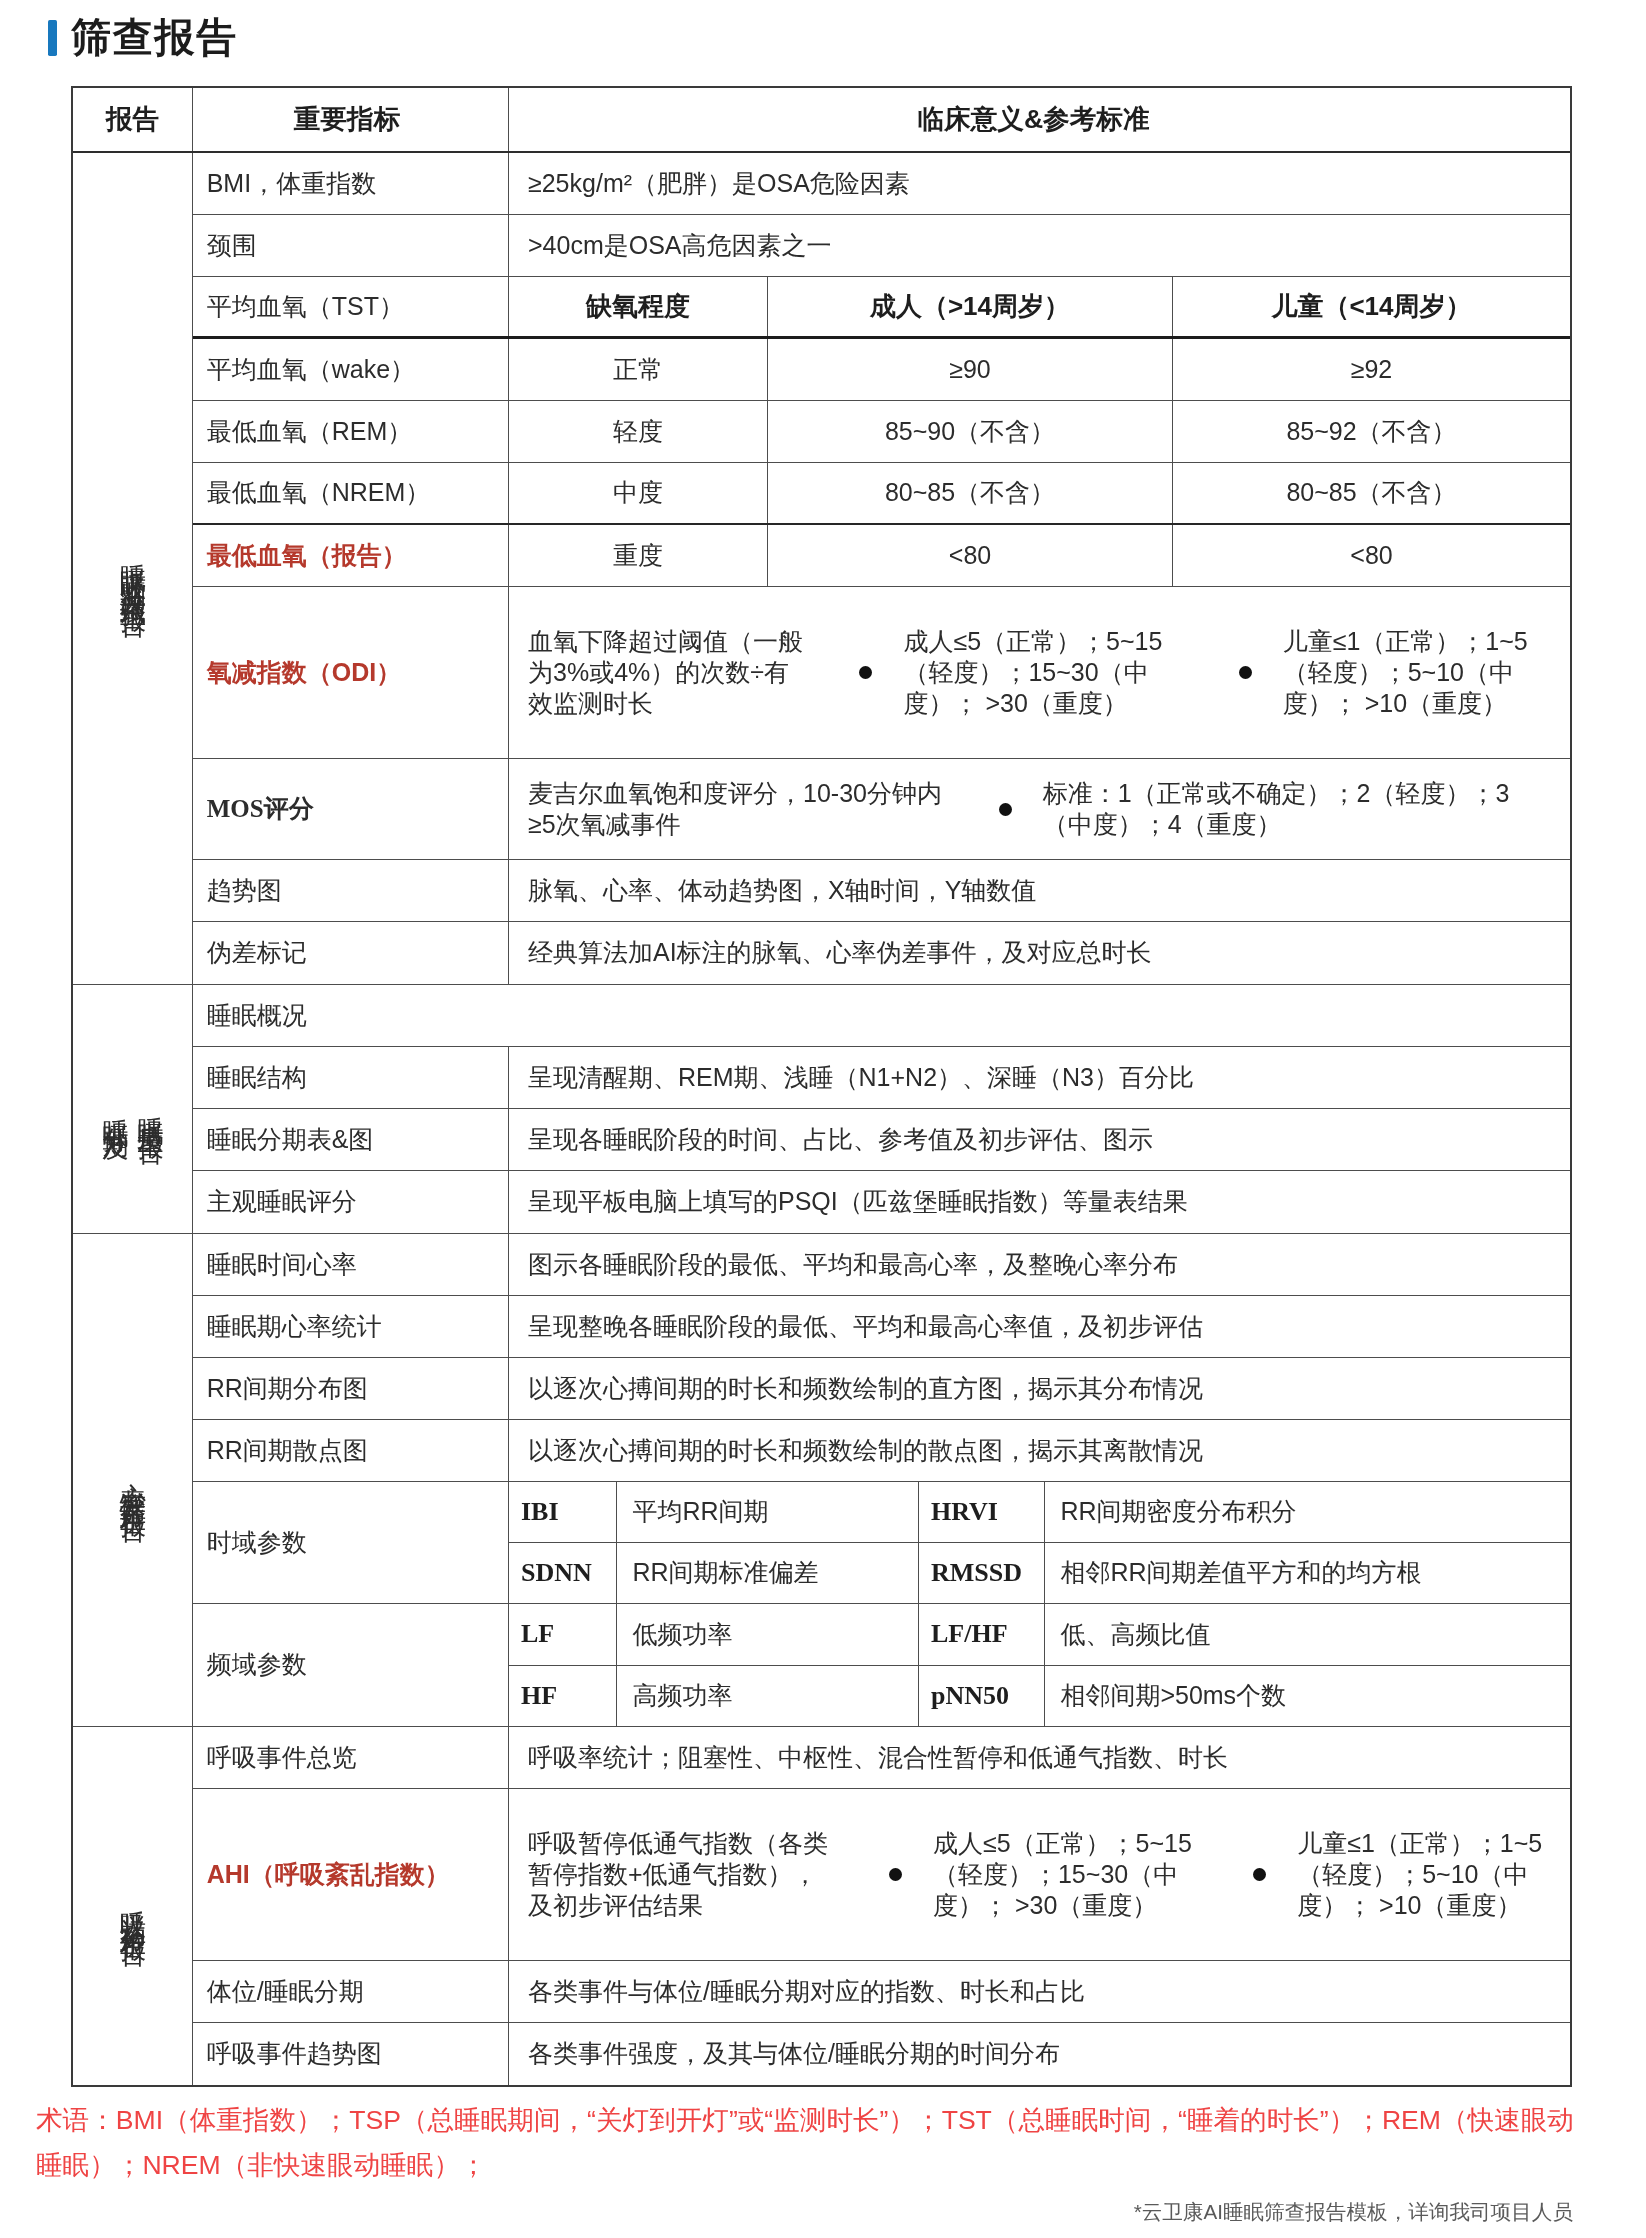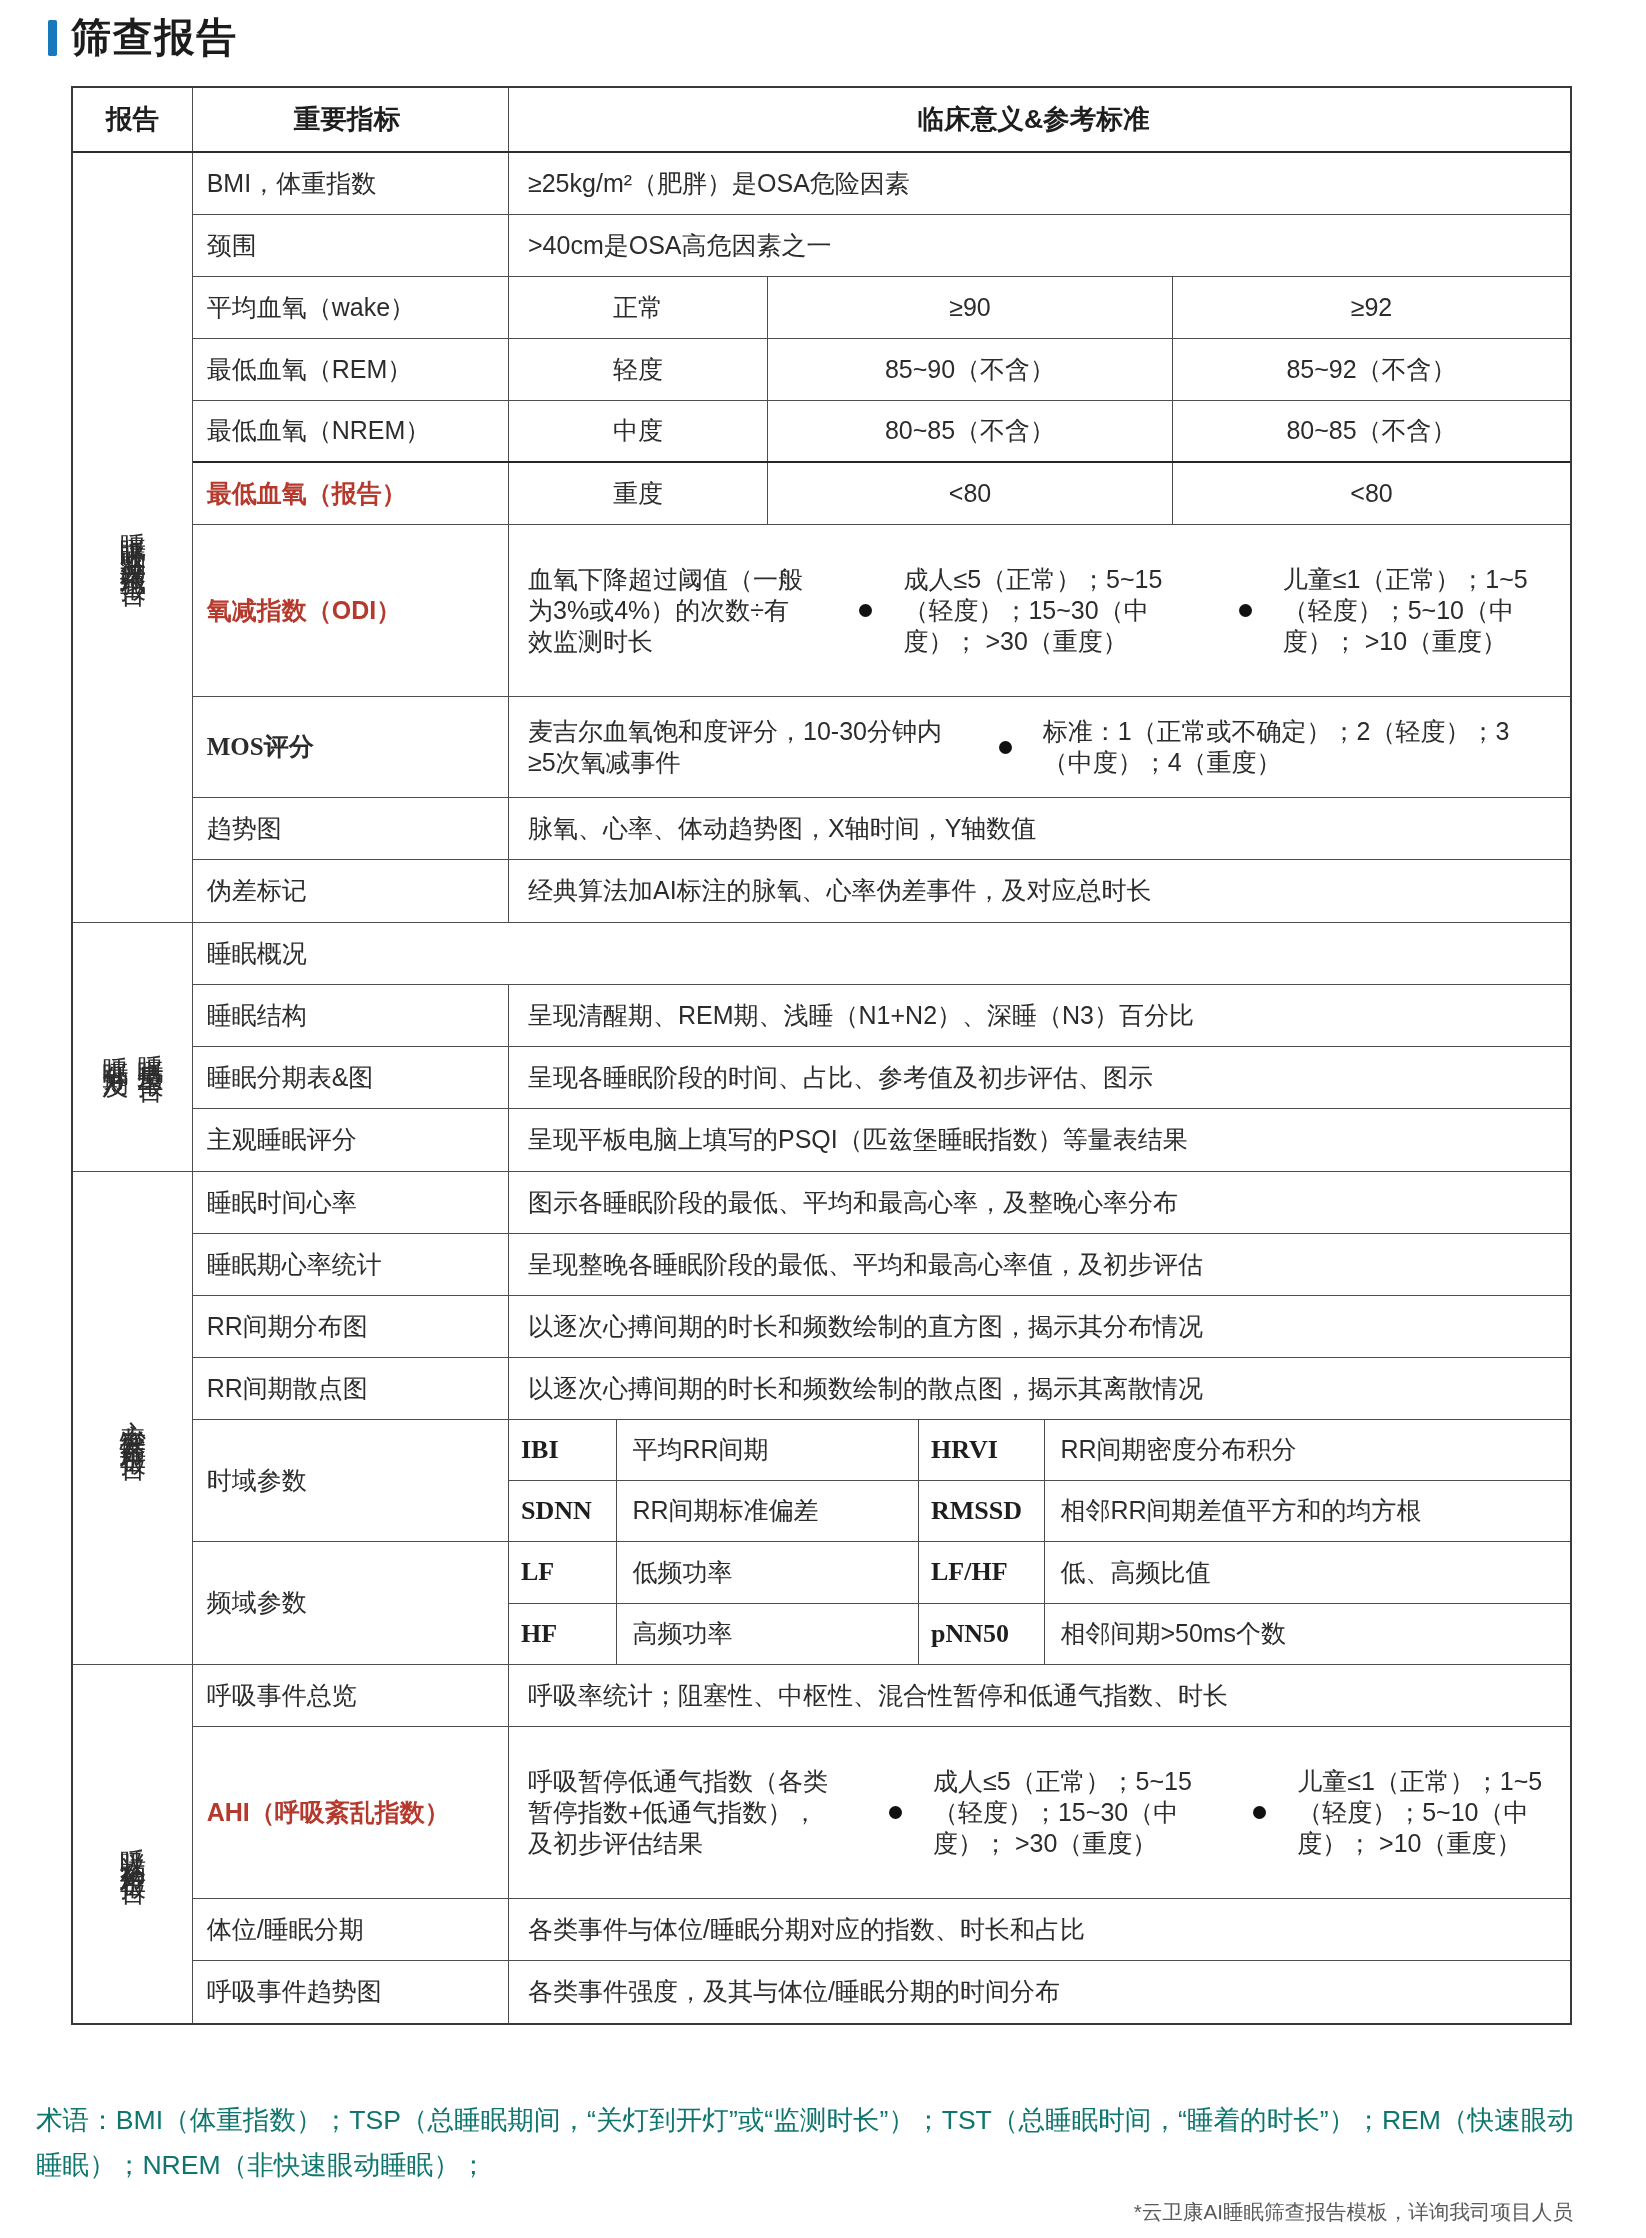--- a/index.html
+++ b/index.html
@@ -60,21 +60,21 @@
   .subwrap{flex:1;display:flex;flex-direction:column;}
   .subrow{flex:1;display:flex;box-sizing:border-box;}
   .subrow-divider{border-bottom:1.7px solid #4d4d4d;}
   .c-k{width:108px;padding-left:12px;}
   .c-v{width:302px;padding-left:15.4px;}
   .c-k2{width:126px;padding-left:12px;}
   .c-v2{flex:1;padding-left:15.4px;}
   .serif{font-family:"Liberation Serif","DejaVu Serif",serif;font-weight:700;font-size:26px;color:#1e1e1e;}
 
   
-  .terms{position:absolute;left:36px;top:2098px;width:1557px;font-size:26.6px;line-height:45px;color:#0f766e;}
+  .terms{position:absolute;left:36px;top:2098px;width:1557px;font-size:26.6px;line-height:45px;color:#ef4444;}
   .footnote{position:absolute;right:74px;top:2198px;font-size:20.6px;color:#5a5a5a;}
 </style>
 </head>
 <body>
 
 <div class="canvas">
 
   <div class="title-wrap">
     <div class="accent-bar"></div>
     <div class="page-title">筛查报告</div>
@@ -93,20 +93,26 @@
         <span class="vtext">睡眠呼吸监测过筛试验报告</span>
       </div>
       <div class="rows">
         <div class="row rs">
           <div class="cell c-label">BMI，体重指数</div>
           <div class="cell c-full">≥25kg/m²（肥胖）是OSA危险因素</div>
         </div>
         <div class="row rs">
           <div class="cell c-label">颈围</div>
           <div class="cell c-full">&gt;40cm是OSA高危因素之一</div>
+        </div>
+        <div class="row rs thick">
+          <div class="cell c-label">平均血氧（TST）</div>
+          <div class="cell c-sev hd">缺氧程度</div>
+          <div class="cell c-adult hd">成人（&gt;14周岁）</div>
+          <div class="cell c-child hd">儿童（&lt;14周岁）</div>
         </div>
         <div class="row rs">
           <div class="cell c-label">平均血氧（wake）</div>
           <div class="cell c-sev">正常</div>
           <div class="cell c-adult">≥90</div>
           <div class="cell c-child">≥92</div>
         </div>
         <div class="row rs">
           <div class="cell c-label">最低血氧（REM）</div>
           <div class="cell c-sev">轻度</div>

